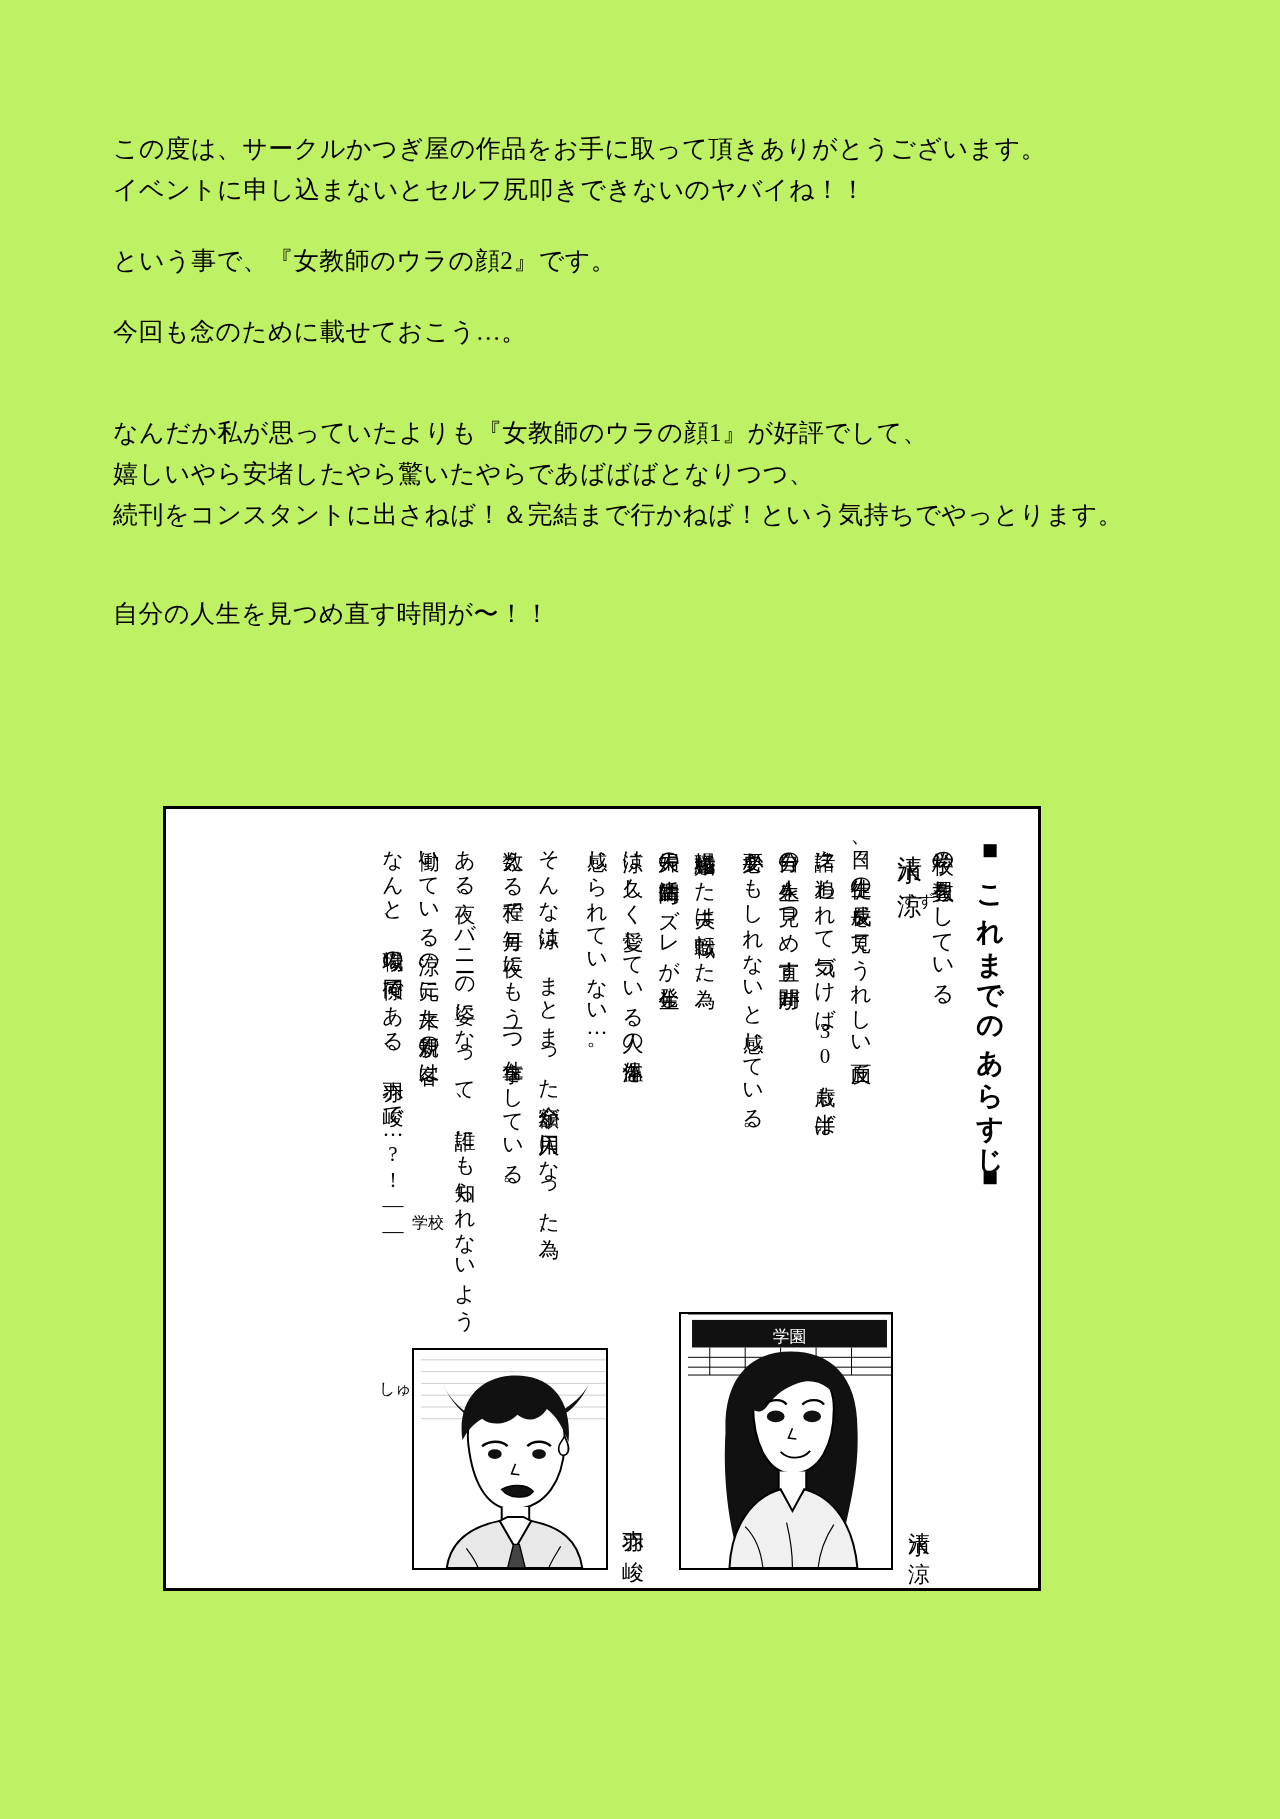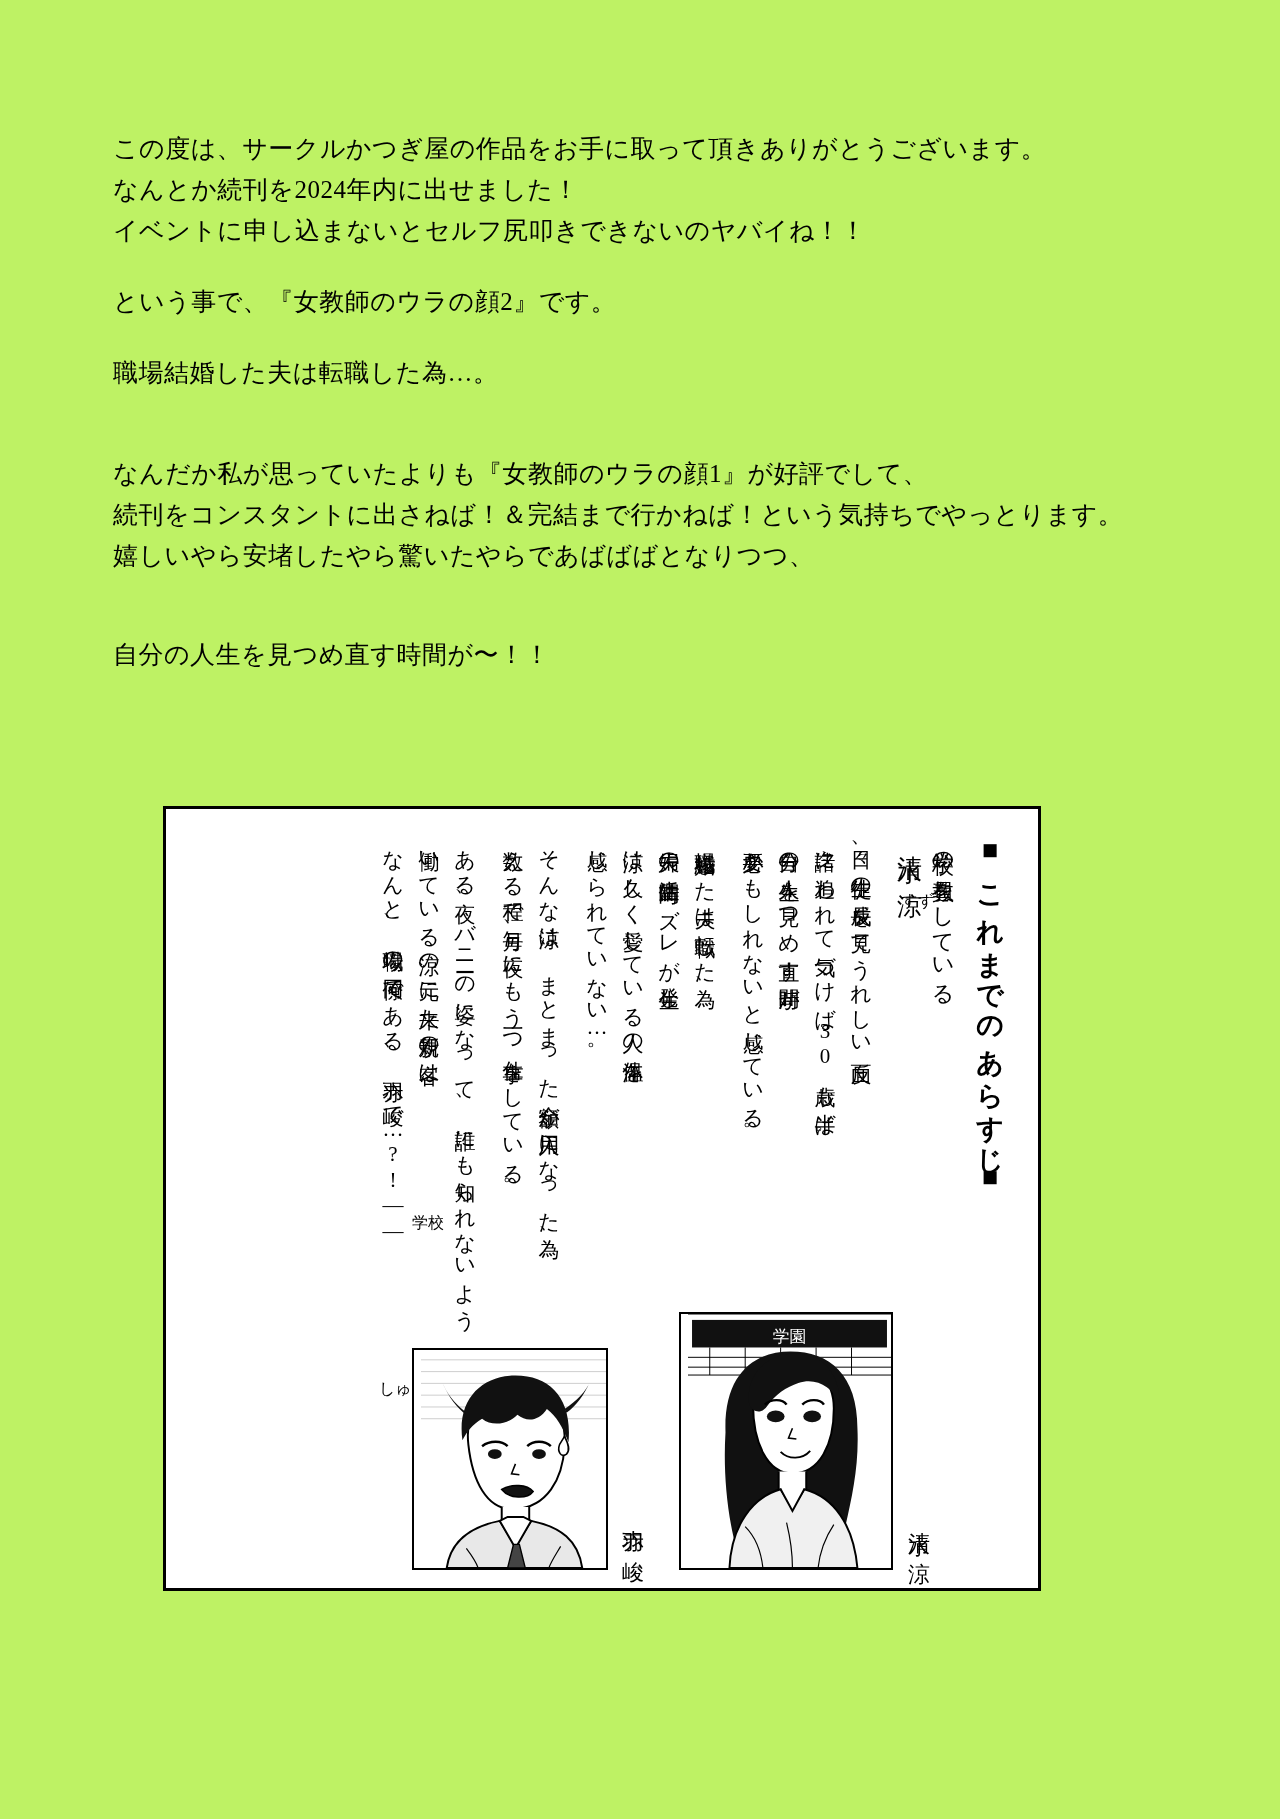--- a/index.html
+++ b/index.html
@@ -148,39 +148,38 @@
   .art svg { display: block; width: 100%; height: 100%; }
 </style>
 </head>
 <body>
 
 <div class="page">
 
   <div class="afterword">
 
     <div class="aw-line">この度は、サークルかつぎ屋の作品をお手に取って頂きありがとうございます。</div>
-    <div class="aw-line">なんとか続刊を2024年内に出せました！</div>
     <div class="aw-line">イベントに申し込まないとセルフ尻叩きできないのヤバイね！！</div>
 
     <div class="aw-gap-md"></div>
 
     <div class="aw-line">という事で、『女教師のウラの顔2』です。</div>
 
     <div class="aw-gap-md"></div>
 
-    <div class="aw-line">職場結婚した夫は転職した為…。</div>
+    <div class="aw-line">今回も念のために載せておこう…。</div>
 
     <div class="aw-gap-md"></div>
 
 
     <div class="aw-gap-md"></div>
 
     <div class="aw-line">なんだか私が思っていたよりも『女教師のウラの顔1』が好評でして、</div>
+    <div class="aw-line">嬉しいやら安堵したやら驚いたやらであばばばとなりつつ、</div>
     <div class="aw-line">続刊をコンスタントに出さねば！＆完結まで行かねば！という気持ちでやっとります。</div>
-    <div class="aw-line">嬉しいやら安堵したやら驚いたやらであばばばとなりつつ、</div>
 
     <div class="aw-gap-lg"></div>
 
     <div class="aw-line">自分の人生を見つめ直す時間が〜！！</div>
   </div>
 
   <div class="synopsis-box">
     <div class="synopsis-inner">
 
       <div class="syn-heading">■これまでのあらすじ■</div>

